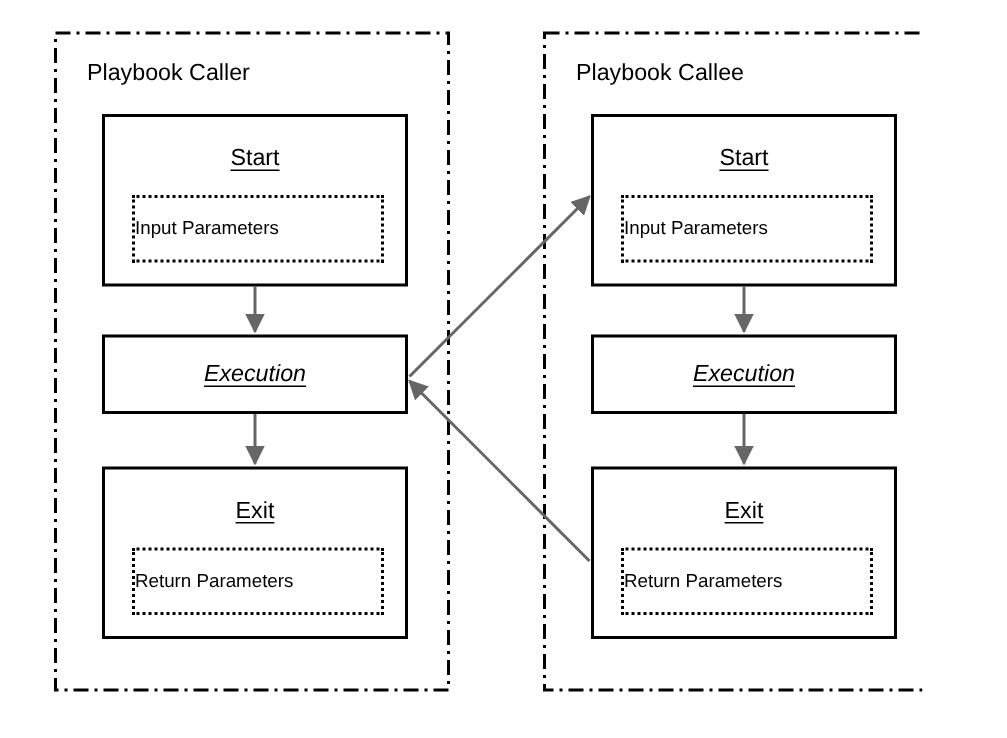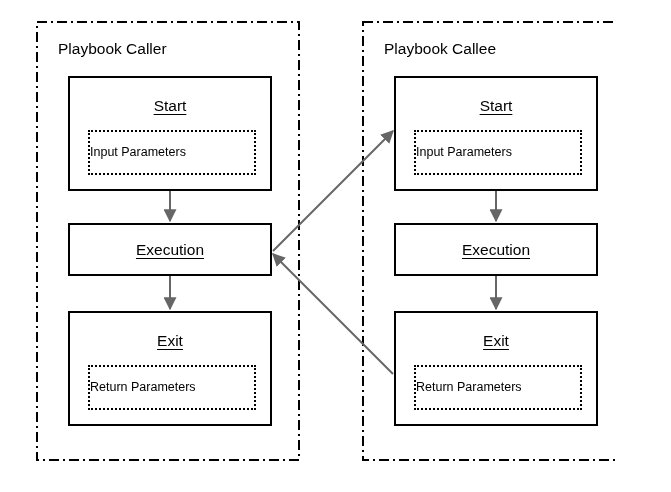--- a/index.html
+++ b/index.html
@@ -55,21 +55,21 @@
     right: 0;
     text-align: center;
     font-size: 15.5px;
     line-height: 1;
     text-decoration: underline;
     text-underline-offset: 3px;
     color: #000000;
     white-space: nowrap;
   }
   .node-title.tall { top: 20px; }
-  .node-title.short { top: 17px; }
+  .node-title.short { top: 17px; font-style: italic; }
 
   
   .param-box {
     position: absolute;
     box-sizing: border-box;
     border: 2px dotted #000000;
     background: #ffffff;
     display: flex;
     align-items: center;
   }

